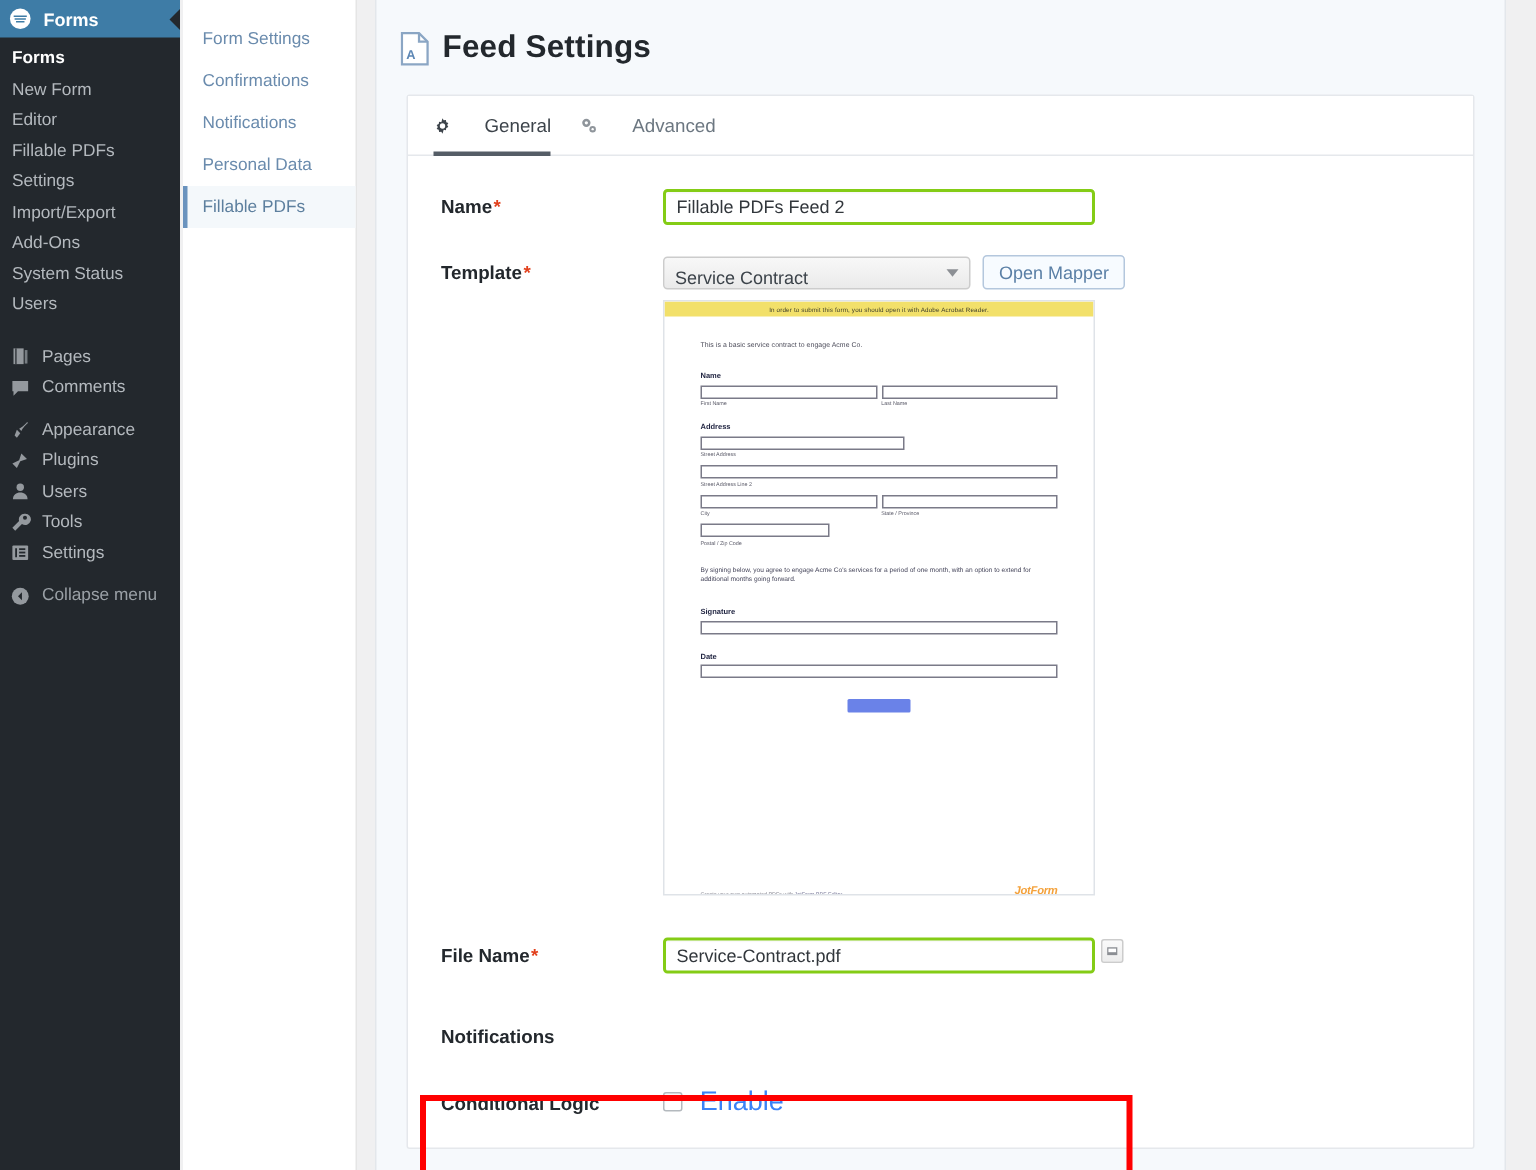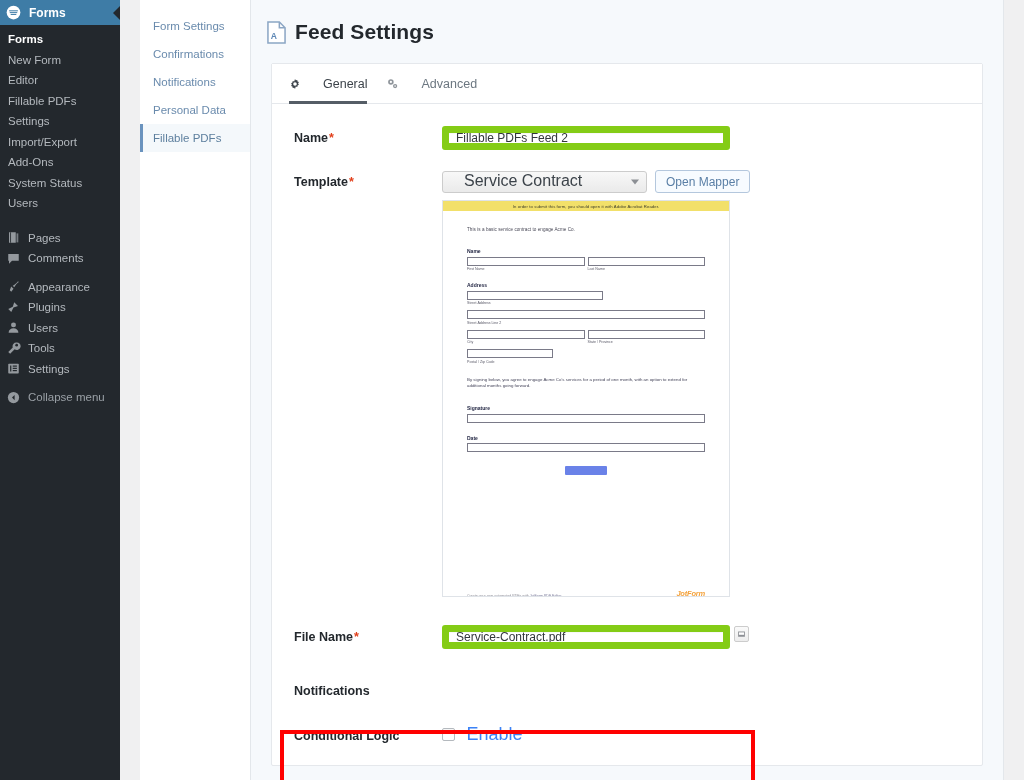--- a/index.html
+++ b/index.html
@@ -56,21 +56,21 @@
   .menu-item.current { color: #fff; font-weight: bold; }
   .menu-item .ico {
     width: 15px; height: 15px; margin-right: 7px;
     flex: 0 0 auto; display: block; opacity: .78;
   }
   .menu-sep { height: 8px; }
   .menu-item.dim { color: #9aa0a6; }
 
   
   .subnav {
-    position: absolute; left: 140px; top: 0;
+    position: absolute; left: 122px; top: 0;
     width: 116px; height: 780px;
     background: #fff;
     border-right: 1px solid #e5e5e5;
     padding-top: 12px;
     font-size: 11.5px;
   }
   .subnav-item {
     height: 28px;
     display: flex; align-items: center;
     padding-left: 10px;
@@ -144,38 +144,38 @@
     width: 148px; flex: 0 0 148px;
     font-size: 12.5px; font-weight: bold;
     color: #23282d;
     padding-top: 5px;
   }
   .req { color: #e2401c; font-weight: bold; margin-left: 1px; }
   .row-field { flex: 1 1 auto; position: relative; }
 
   .txt {
     width: 288px; height: 24px;
-    border: 7px solid #84cc16;
+    border: 2px solid #84cc16;
     border-radius: 3px;
     background: #fff;
     font-size: 12px; color: #32373c;
     padding: 0 7px;
     font-family: "Liberation Sans", sans-serif;
     box-shadow: 0 1px 1px rgba(0,0,0,.03) inset;
     display: block;
   }
   .sel-wrap { display: flex; align-items: center; }
   .sel {
     width: 205px; height: 22px;
     border: 1px solid #ccc;
     border-radius: 3px;
     background: linear-gradient(#f8f8f8, #eaeaea);
-    font-size: 16px; color: #3c434a;
-    padding: 0 21px;
-    display: flex; align-items: flex-start;
+    font-size: 12px; color: #3c434a;
+    padding: 0 7px;
+    display: flex; align-items: flex-end;
     position: relative;
   }
   .sel .caret {
     position: absolute; right: 7px; top: 50%;
     transform: translateY(-50%);
     width: 0; height: 0;
     border-left: 4px solid transparent;
     border-right: 4px solid transparent;
     border-top: 5px solid #8c8f94;
   }

